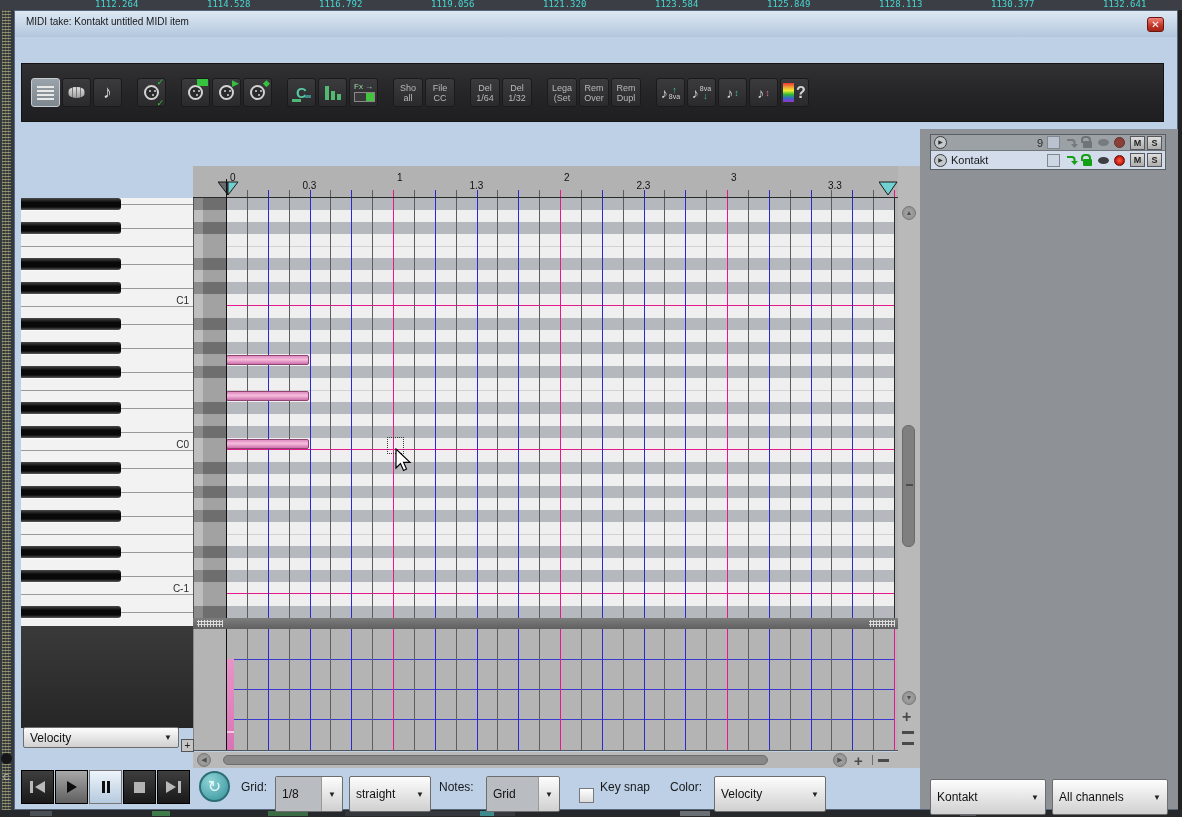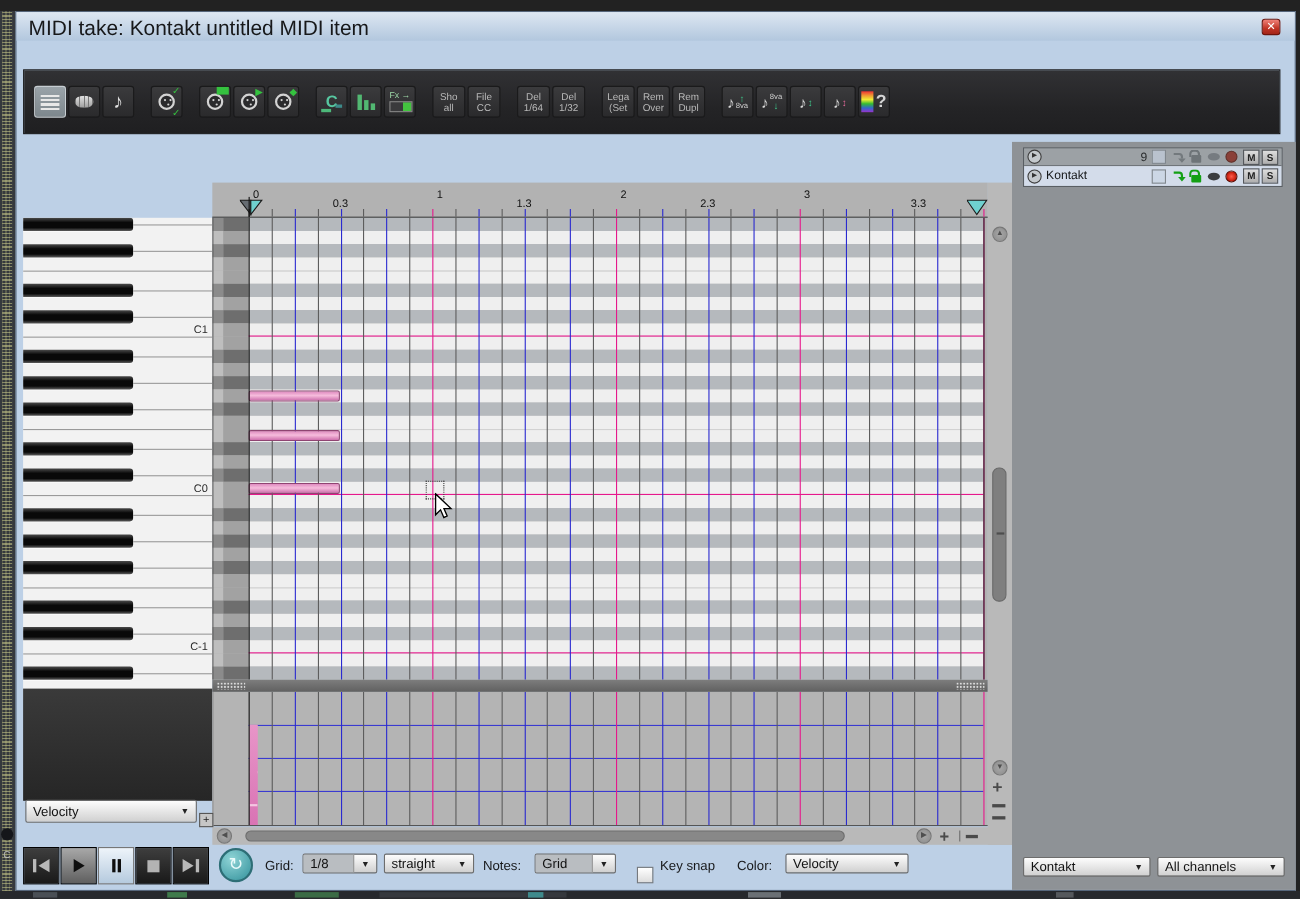--- a/index.html
+++ b/index.html
@@ -14,21 +14,21 @@
   #bg-left .dots{position:absolute;left:2px;top:0;width:9px;height:100%;
      background-image:repeating-linear-gradient(0deg,rgba(205,205,140,.55) 0 1px,transparent 1px 3px),
                       repeating-linear-gradient(90deg,rgba(160,160,110,.35) 0 1px,transparent 1px 3px);}
   .bgl-btn{position:absolute;left:1px;top:743px;width:11px;height:11px;border-radius:50%;background:#15161a;}
   .bgl-c{position:absolute;left:3px;top:762px;font-size:9px;color:#bbb;}
   #bg-bottom{left:0;top:810px;width:1182px;height:7px;background:#26282c;}
   .bgb-frag{position:absolute;top:1px;height:5px;}
   
   #win{left:14px;top:10px;width:1164px;height:800px;background:#bdd0e6;border:1px solid #55657a;box-sizing:border-box;}
   #titlebar{left:0;top:0;width:100%;height:26px;background:linear-gradient(#dde7f2,#b2c7de);}
-  #title{position:absolute;left:11px;top:5px;font-size:19px;color:#17181a;}
+  #title{position:absolute;left:11px;top:5px;font-size:10px;color:#17181a;}
   #close-btn{position:absolute;right:13px;top:6px;width:17px;height:15px;border-radius:3px;
      background:linear-gradient(#ef8178,#c03425 60%,#a32518);border:1px solid #6e140c;box-sizing:border-box;
      color:#fff;font-size:10px;font-weight:bold;text-align:center;line-height:13px;}
   #menubar{left:2px;top:26px;width:1152px;height:22px;background:linear-gradient(#f2f6fb,#dfe8f3);display:flex;align-items:center;padding-left:10px;}
   .menu-item{font-size:13px;color:#17181a;padding:2px 11px;}
   
   #toolbar{left:6px;top:52px;width:1143px;height:59px;background:linear-gradient(#313134,#242426 60%,#1f1f21);border:1px solid #141415;box-sizing:border-box;display:flex;align-items:center;padding-left:9px;}
   .tb-group{display:flex;gap:2px;margin-right:15px;}
   .tb-btn{width:29px;height:29px;background:linear-gradient(#3b3b3d,#2a2a2c);border:1px solid #1a1a1b;border-radius:3px;
      box-sizing:border-box;position:relative;display:flex;align-items:center;justify-content:center;color:#c9c9c9;}
@@ -107,21 +107,21 @@
   .teye.dim{background:#767b80;}
   .trec{width:11px;height:11px;border-radius:50%;background:radial-gradient(#ff5a4a,#c01808 70%);border:1px solid #5c1008;box-sizing:border-box;}
   .trec.dim{background:#8a4038;border-color:#60302a;}
   .tlock{position:relative;width:9px;height:7px;background:#14a014;border-radius:1px;margin-top:4px;}
   .tlock:before{content:"";position:absolute;left:-2px;top:-5px;width:6px;height:5px;border:2px solid #14a014;border-bottom:none;border-radius:4px 4px 0 0;}
   .tlock.dim{background:#6e7478;}
   .tlock.dim:before{border-color:#6e7478;}
   .tms{width:15px;height:14px;background:linear-gradient(#dedede,#aeaeae);border:1px solid #55585c;box-sizing:border-box;
      font-size:9px;font-weight:bold;color:#222;text-align:center;line-height:12px;flex:none;margin-left:2px;}
   
-  .combo{position:absolute;height:18px;background:linear-gradient(#fdfdfd,#d0d0d0);border:1px solid #6d6d6d;border-radius:2px;
+  .combo{position:absolute;height:36px;background:linear-gradient(#fdfdfd,#d0d0d0);border:1px solid #6d6d6d;border-radius:2px;
      box-sizing:border-box;display:flex;align-items:center;}
   .combo .val{font-size:12px;color:#111;padding-left:6px;flex:1;white-space:nowrap;overflow:hidden;}
   .combo .arr{font-size:8px;color:#222;padding:0 6px;}
   .combo.inset .val{background:#b9bdc1;align-self:stretch;display:flex;align-items:center;border-right:1px solid #999;}
   .blabel{position:absolute;font-size:12px;color:#17181a;}
   #keysnap{left:564px;top:777px;width:15px;height:15px;background:linear-gradient(#fff,#dcdcdc);border:1px solid #76797d;box-sizing:border-box;}
   .plusbtn{position:absolute;width:13px;height:13px;border:1px solid #555;box-sizing:border-box;background:#c6c6c6;
      font-size:10px;color:#222;text-align:center;line-height:11px;}
   
   #transport{left:6px;top:759px;width:210px;height:36px;}
@@ -139,20 +139,32 @@
      color:#eafbfb;font-size:16px;text-align:center;line-height:27px;}
   
   #mcursor{pointer-events:none;}
   #dotted-box{left:372px;top:426px;width:15px;height:15px;border:1px dotted #3c3c3c;}
 </style>
 </head>
 <body>
 
 <div id="app">
 
+  <div id="bg-top" class="abs">
+      <div class="bgt-label" style="left: 95px;">1112.264</div>
+      <div class="bgt-label" style="left: 207px;">1114.528</div>
+      <div class="bgt-label" style="left: 319px;">1116.792</div>
+      <div class="bgt-label" style="left: 431px;">1119.056</div>
+      <div class="bgt-label" style="left: 543px;">1121.320</div>
+      <div class="bgt-label" style="left: 655px;">1123.584</div>
+      <div class="bgt-label" style="left: 767px;">1125.849</div>
+      <div class="bgt-label" style="left: 879px;">1128.113</div>
+      <div class="bgt-label" style="left: 991px;">1130.377</div>
+      <div class="bgt-label" style="left: 1103px;">1132.641</div>
+    </div>
 
   <div id="bg-left" class="abs">
     <div class="dots"></div>
     <div class="bgl-btn"></div>
     <div class="bgl-c">C</div>
   </div>
 
   <div id="bg-bottom" class="abs">
     <div class="bgb-frag" style="left:30px;width:22px;background:#4a4f55;"></div>
     <div class="bgb-frag" style="left:152px;width:18px;background:#3f7a4b;"></div>

